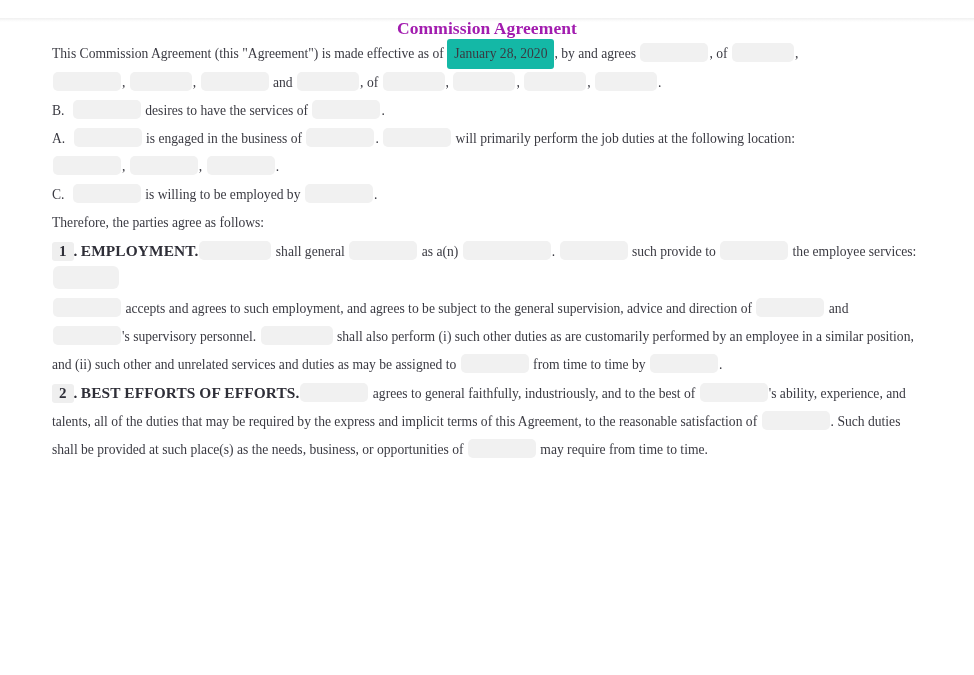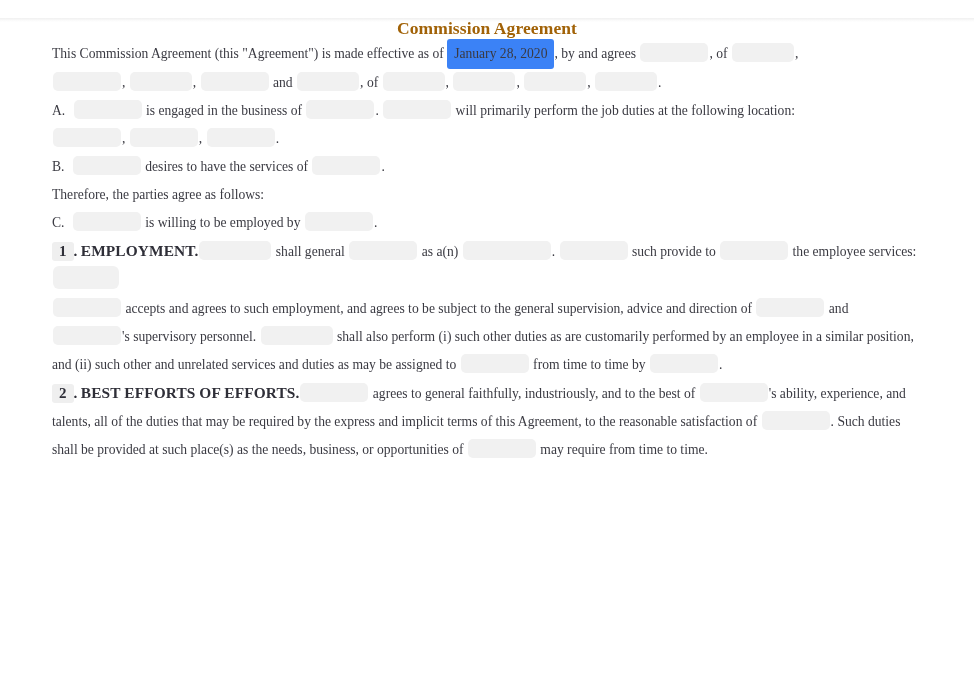--- a/index.html
+++ b/index.html
@@ -26,21 +26,21 @@
     width: 974px;
     height: 675px;
     padding: 0;
     box-sizing: border-box;
   }
   .doc-title {
     text-align: center;
     font-weight: bold;
     font-size: 17.5px;
     letter-spacing: 0.1px;
-    color: #a16207;
+    color: #a21caf;
     margin: 18px 0 0 0;
     line-height: 1.2;
   }
   .body-wrap {
     padding: 0 52px 0 52px;
     box-sizing: border-box;
   }
   p.para {
     font-size: 13.6px;
     line-height: 28px;
@@ -89,21 +89,21 @@
     height: 19px;
     vertical-align: -4px;
     margin: 0 1px;
   }
   .fld.w-md { width: 62px; }
   .fld.w-lg { width: 68px; }
   .fld.w-xl { width: 72px; }
   .fld.w-2xl { width: 88px; }
   .filled {
     display: inline-block;
-    background: #3b82f6;
+    background: #14b8a6;
     border-radius: 3px;
     padding: 1px 7px;
     color: #3a3a42;
     font-size: 13.6px;
     vertical-align: baseline;
   }
   .standalone-field {
     margin-top: 22px;
     margin-bottom: 20px;
   }
@@ -130,40 +130,40 @@
       <span class="fld w-md"></span><span>,</span><br><span class="fld w-lg"></span><span>,</span>
       <span class="fld w-md"></span><span>,</span>
       <span class="fld w-lg"></span>
       <span>and</span>
       <span class="fld w-md"></span><span>, of</span>
       <span class="fld w-md"></span><span>,</span>
       <span class="fld w-md"></span><span>,</span>
       <span class="fld w-md"></span><span>,</span>
       <span class="fld w-md"></span><span>.</span></p>
 
+    <p class="para lettered"><span class="letter">B.</span>
+      <span class="fld w-lg"></span>
+      <span>desires to have the services of</span>
+      <span class="fld w-lg"></span><span>.</span></p>
+
     <p class="para lettered"><span class="letter">A.</span>
       <span class="fld w-lg"></span>
       <span>is engaged in the business of</span>
       <span class="fld w-lg"></span><span>.</span>
       <span class="fld w-lg"></span>
       <span>will primarily perform the job duties at the following location:</span><br><span class="fld w-lg"></span><span>,</span>
       <span class="fld w-lg"></span><span>,</span>
       <span class="fld w-lg"></span><span>.</span></p>
 
-    <p class="para lettered"><span class="letter">B.</span>
-      <span class="fld w-lg"></span>
-      <span>desires to have the services of</span>
-      <span class="fld w-lg"></span><span>.</span></p>
-
-    <p class="para therefore">Therefore, the parties agree as follows:</p>
-
     <p class="para lettered"><span class="letter">C.</span>
       <span class="fld w-lg"></span>
       <span>is willing to be employed by</span>
       <span class="fld w-lg"></span><span>.</span></p>
+
+    <p class="para therefore">Therefore, the parties agree as follows:</p>
 
     <p class="para section"><span class="sec-num">1</span><span class="sec-head">.</span>
       <span class="sec-head">EMPLOYMENT.</span><span class="fld w-xl"></span>
       <span>shall general</span>
       <span class="fld w-lg"></span>
       <span>as a(n)</span>
       <span class="fld w-2xl"></span><span>.</span>
       <span class="fld w-lg"></span>
       <span>such provide to</span>
       <span class="fld w-lg"></span>

